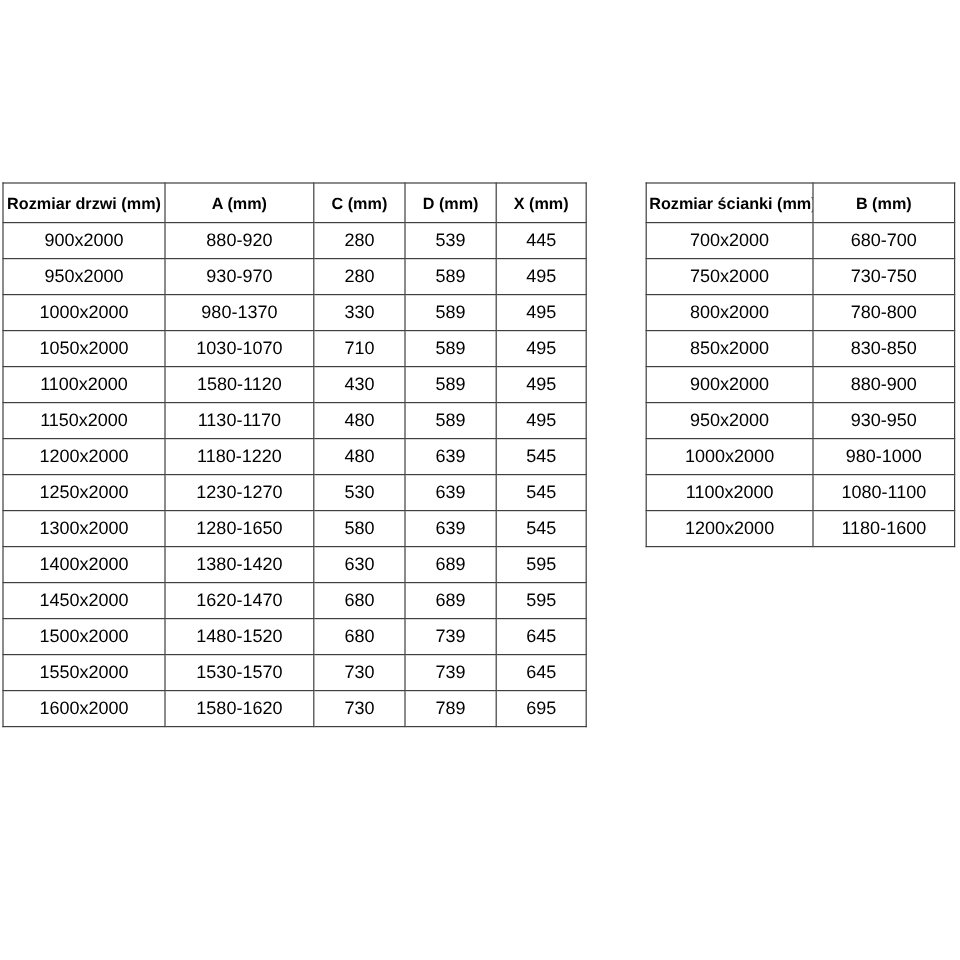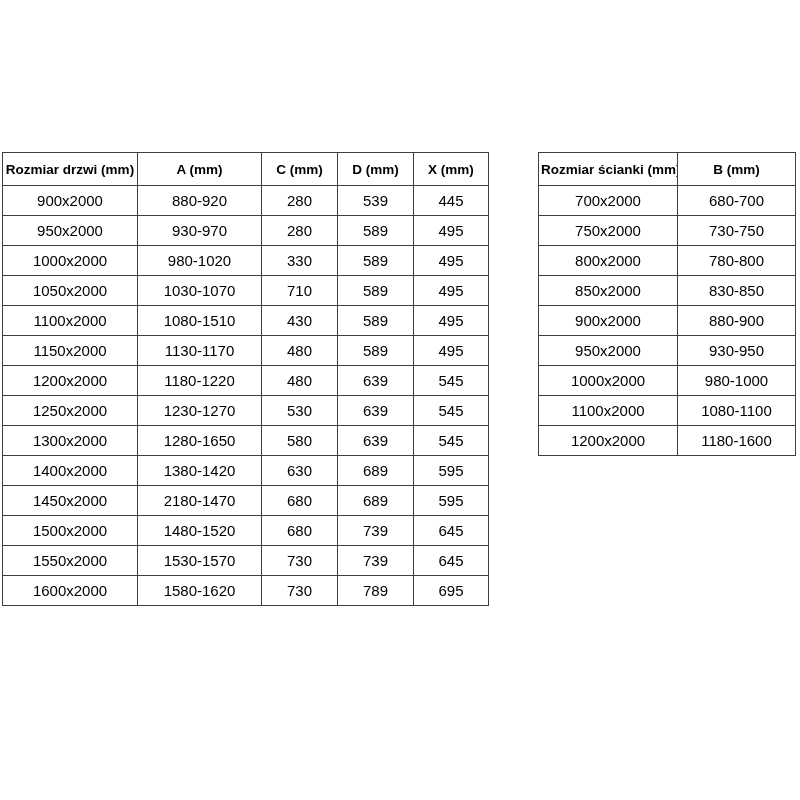--- a/index.html
+++ b/index.html
@@ -85,35 +85,35 @@
         </tr>
         <tr>
           <td>950x2000</td>
           <td>930-970</td>
           <td>280</td>
           <td>589</td>
           <td>495</td>
         </tr>
         <tr>
           <td>1000x2000</td>
-          <td>980-1020</td>
+          <td>980-1370</td>
           <td>330</td>
           <td>589</td>
           <td>495</td>
         </tr>
         <tr>
           <td>1050x2000</td>
           <td>1030-1070</td>
           <td>710</td>
           <td>589</td>
           <td>495</td>
         </tr>
         <tr>
           <td>1100x2000</td>
-          <td>1080-1510</td>
+          <td>1580-1120</td>
           <td>430</td>
           <td>589</td>
           <td>495</td>
         </tr>
         <tr>
           <td>1150x2000</td>
           <td>1130-1170</td>
           <td>480</td>
           <td>589</td>
           <td>495</td>
@@ -141,21 +141,21 @@
         </tr>
         <tr>
           <td>1400x2000</td>
           <td>1380-1420</td>
           <td>630</td>
           <td>689</td>
           <td>595</td>
         </tr>
         <tr>
           <td>1450x2000</td>
-          <td>2180-1470</td>
+          <td>1620-1470</td>
           <td>680</td>
           <td>689</td>
           <td>595</td>
         </tr>
         <tr>
           <td>1500x2000</td>
           <td>1480-1520</td>
           <td>680</td>
           <td>739</td>
           <td>645</td>

